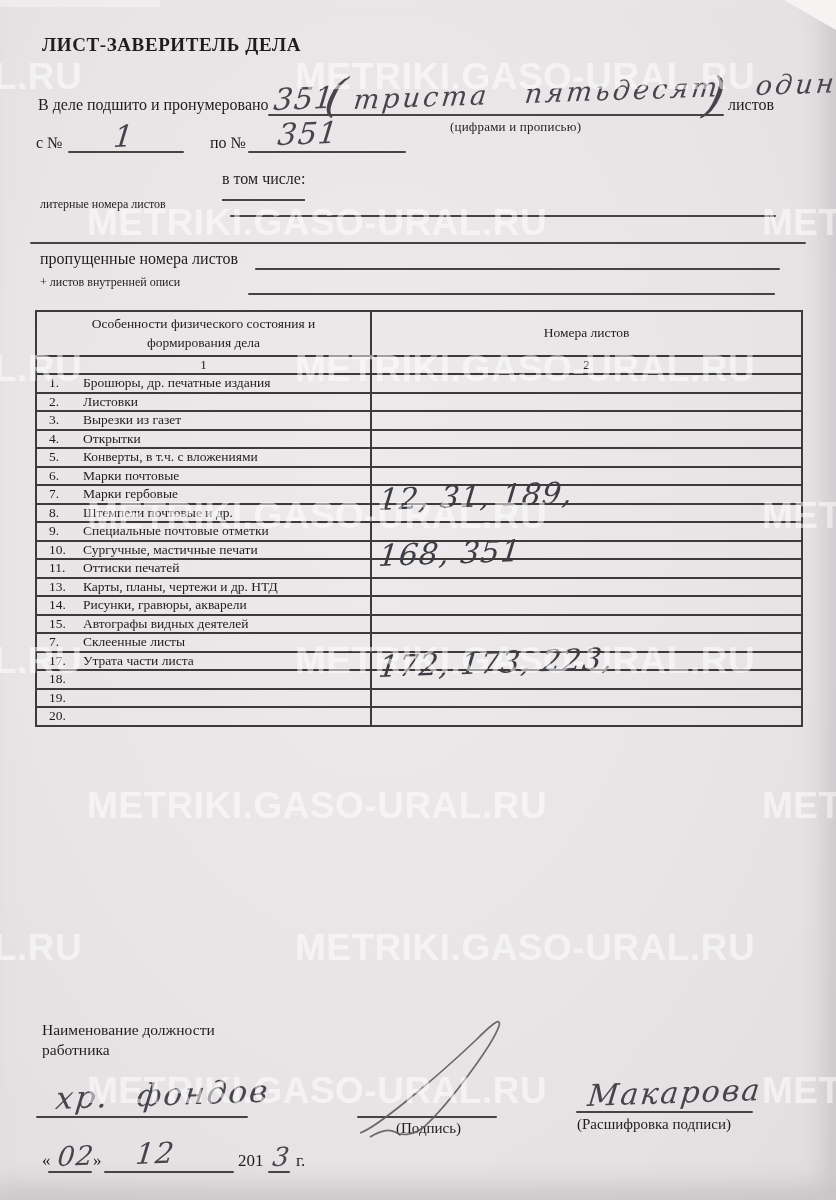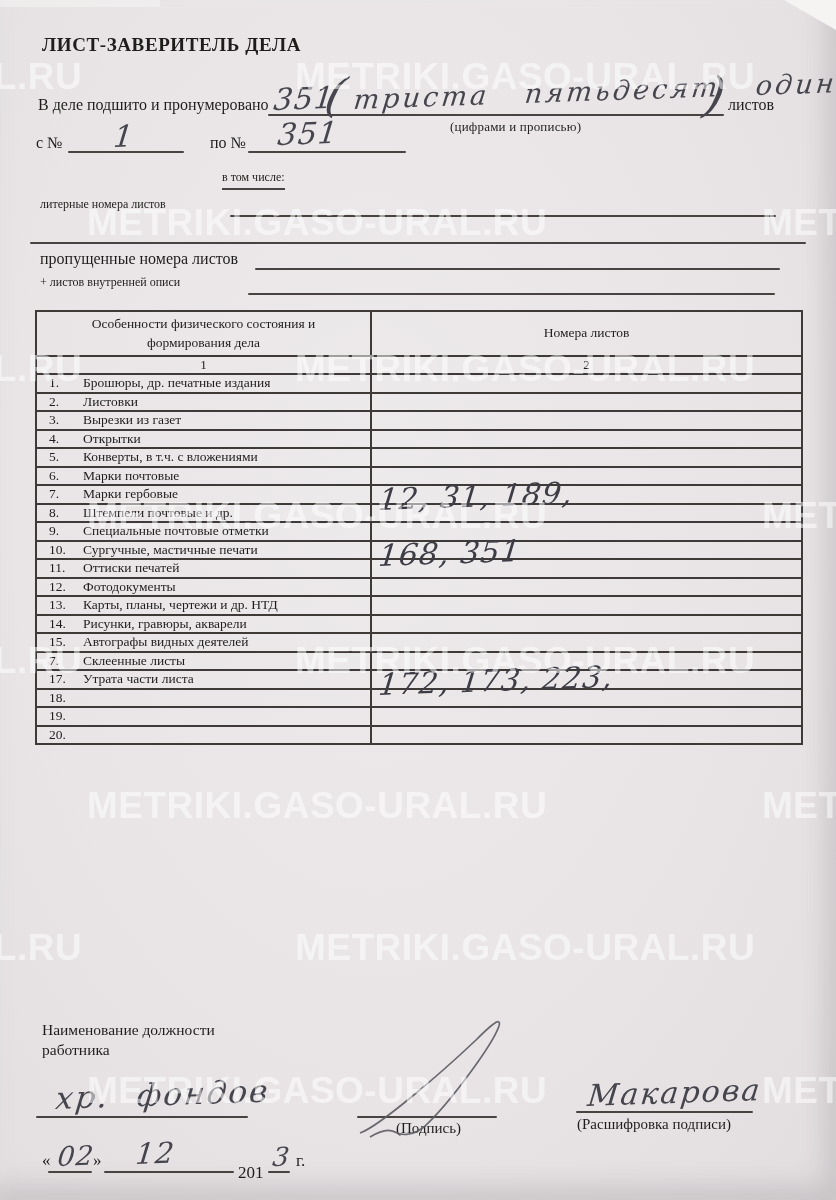--- a/index.html
+++ b/index.html
@@ -61,21 +61,21 @@
   <div class="ul" style="left:268px;top:114px;width:456px;"></div>
   <div class="abs cap" style="left:450px;top:119px;">(цифрами и прописью)</div>
 
   <div class="abs ink" style="left:36px;top:134px;font-size:16px;">с №</div>
   <div class="ul" style="left:68px;top:151px;width:116px;"></div>
   <span class="abs hw" style="left:112px;top:119px;font-size:30px;">1</span>
   <div class="abs ink" style="left:210px;top:134px;font-size:16px;">по №</div>
   <div class="ul" style="left:248px;top:151px;width:158px;"></div>
   <span class="abs hw" style="left:276px;top:117px;font-size:30px;">351</span>
 
-  <div class="abs ink" style="left:222px;top:170px;font-size:12px;border-bottom:2px solid #474340;padding-bottom:3px;">в том числе:</div>
+  <div class="abs ink" style="left:222px;top:170px;font-size:16px;border-bottom:2px solid #474340;padding-bottom:11px;">в том числе:</div>
 
   <div class="abs ink" style="left:40px;top:197px;font-size:12px;">литерные номера листов</div>
   <div class="ul" style="left:230px;top:215px;width:546px;"></div>
   <div class="ul" style="left:30px;top:242px;width:776px;"></div>
 
   <div class="abs ink" style="left:40px;top:250px;font-size:16px;">пропущенные номера листов</div>
   <div class="ul" style="left:255px;top:268px;width:525px;"></div>
 
   <div class="abs ink" style="left:40px;top:275px;font-size:12px;">+ листов внутренней описи</div>
   <div class="ul" style="left:248px;top:293px;width:527px;"></div>
@@ -138,24 +138,20 @@
           <td class="c1cell"><span class="rn">10.</span><span>Сургучные, мастичные печати</span></td>
           <td>
             <span class="hw cellhw">168, 351</span>
           </td>
         </tr>
         <tr>
           <td class="c1cell"><span class="rn">11.</span><span>Оттиски печатей</span></td>
           <td></td>
         </tr>
         <tr>
-          <td class="c1cell"><span class="rn">12.</span><span>Фотодокументы</span></td>
-          <td></td>
-        </tr>
-        <tr>
           <td class="c1cell"><span class="rn">13.</span><span>Карты, планы, чертежи и др. НТД</span></td>
           <td></td>
         </tr>
         <tr>
           <td class="c1cell"><span class="rn">14.</span><span>Рисунки, гравюры, акварели</span></td>
           <td></td>
         </tr>
         <tr>
           <td class="c1cell"><span class="rn">15.</span><span>Автографы видных деятелей</span></td>
           <td></td>
@@ -200,21 +196,21 @@
   <span class="abs hw" style="left:586px;top:1078px;font-size:30px;letter-spacing:2px;">Макарова</span>
   <div class="ul" style="left:576px;top:1111px;width:177px;"></div>
   <div class="abs ink" style="left:577px;top:1116px;font-size:15px;">(Расшифровка подписи)</div>
 
   <div class="abs ink" style="left:42px;top:1151px;font-size:17px;">«</div>
   <span class="abs hw" style="left:56px;top:1141px;font-size:27px;">02</span>
   <div class="abs ink" style="left:93px;top:1151px;font-size:17px;">»</div>
   <div class="ul" style="left:48px;top:1171px;width:44px;"></div>
   <div class="ul" style="left:104px;top:1171px;width:130px;"></div>
   <span class="abs hw" style="left:134px;top:1137px;font-size:29px;">12</span>
-  <div class="abs ink" style="left:238px;top:1151px;font-size:17px;margin-top:12px;">201</div>
+  <div class="abs ink" style="left:238px;top:1151px;font-size:17px;">201</div>
   <span class="abs hw" style="left:271px;top:1142px;font-size:26px;">3</span>
   <div class="ul" style="left:268px;top:1171px;width:22px;"></div>
   <div class="abs ink" style="left:296px;top:1151px;font-size:17px;">г.</div>
 
   <div id="wm-layer">
       <span class="wm" style="left: -378px; top: 58px; color: rgba(255, 255, 255, 0.52);">METRIKI.GASO-URAL.RU</span>
       <span class="wm" style="left: 295px; top: 58px; color: rgba(255, 255, 255, 0.52);">METRIKI.GASO-URAL.RU</span>
       <span class="wm" style="left: 87px; top: 204px; color: rgba(255, 255, 255, 0.52);">METRIKI.GASO-URAL.RU</span>
       <span class="wm" style="left: 762px; top: 204px; color: rgba(255, 255, 255, 0.52);">METRIKI.GASO-URAL.RU</span>
       <span class="wm" style="left: -378px; top: 350px; color: rgba(255, 255, 255, 0.52);">METRIKI.GASO-URAL.RU</span>

